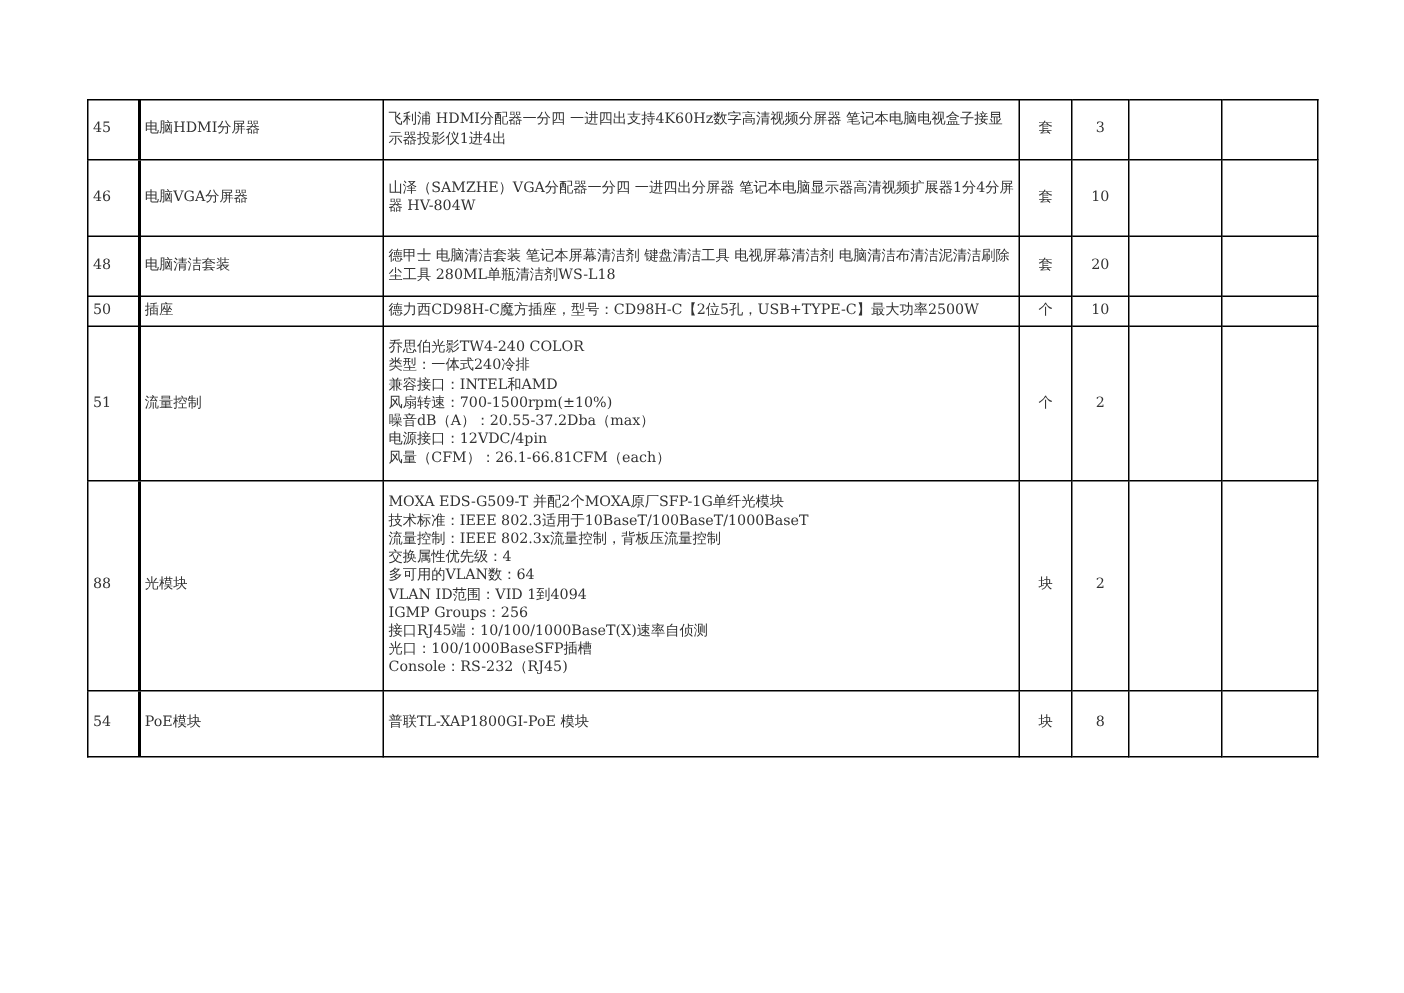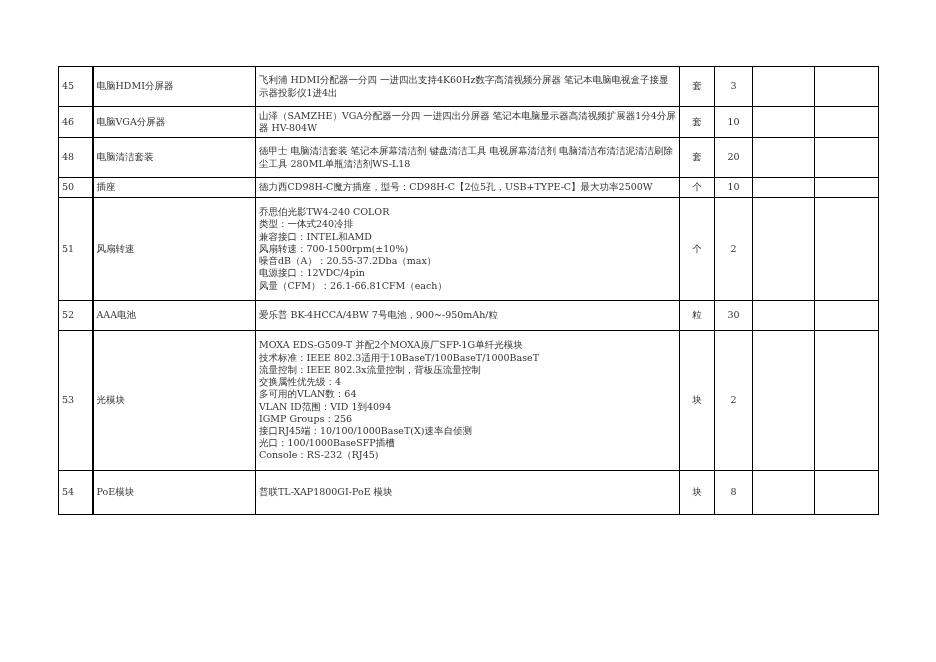--- a/index.html
+++ b/index.html
@@ -30,21 +30,21 @@
   <tbody>
     <tr style="height:40px">
       <td class="c-no">45</td>
       <td class="c-name">电脑HDMI分屏器</td>
       <td class="c-spec">飞利浦 HDMI分配器一分四 一进四出支持4K60Hz数字高清视频分屏器 笔记本电脑电视盒子接显示器投影仪1进4出</td>
       <td class="c-unit">套</td>
       <td class="c-qty">3</td>
       <td class="c-price"></td>
       <td class="c-total"></td>
     </tr>
-    <tr style="height:31px">
+    <tr style="height:51px">
       <td class="c-no">46</td>
       <td class="c-name">电脑VGA分屏器</td>
       <td class="c-spec">山泽（SAMZHE）VGA分配器一分四 一进四出分屏器 笔记本电脑显示器高清视频扩展器1分4分屏器 HV-804W</td>
       <td class="c-unit">套</td>
       <td class="c-qty">10</td>
       <td class="c-price"></td>
       <td class="c-total"></td>
     </tr>
     <tr style="height:40px">
       <td class="c-no">48</td>
@@ -59,44 +59,35 @@
       <td class="c-no">50</td>
       <td class="c-name">插座</td>
       <td class="c-spec">德力西CD98H-C魔方插座，型号：CD98H-C【2位5孔，USB+TYPE-C】最大功率2500W</td>
       <td class="c-unit">个</td>
       <td class="c-qty">10</td>
       <td class="c-price"></td>
       <td class="c-total"></td>
     </tr>
     <tr style="height:103px">
       <td class="c-no">51</td>
-      <td class="c-name">风扇转速</td>
+      <td class="c-name">流量控制</td>
       <td class="c-spec">乔思伯光影TW4-240 COLOR
 类型：一体式240冷排
 兼容接口：INTEL和AMD
 风扇转速：700-1500rpm(±10%)
 噪音dB（A）：20.55-37.2Dba（max）
 电源接口：12VDC/4pin
 风量（CFM）：26.1-66.81CFM（each）</td>
       <td class="c-unit">个</td>
       <td class="c-qty">2</td>
       <td class="c-price"></td>
       <td class="c-total"></td>
     </tr>
-    <tr style="height:30px">
-      <td class="c-no">52</td>
-      <td class="c-name">AAA电池</td>
-      <td class="c-spec">爱乐普 BK-4HCCA/4BW 7号电池，900~-950mAh/粒</td>
-      <td class="c-unit">粒</td>
-      <td class="c-qty">30</td>
-      <td class="c-price"></td>
-      <td class="c-total"></td>
-    </tr>
     <tr style="height:140px">
-      <td class="c-no">53</td>
+      <td class="c-no">88</td>
       <td class="c-name">光模块</td>
       <td class="c-spec">MOXA EDS-G509-T  并配2个MOXA原厂SFP-1G单纤光模块
 技术标准：IEEE 802.3适用于10BaseT/100BaseT/1000BaseT
 流量控制：IEEE 802.3x流量控制，背板压流量控制
 交换属性优先级：4
 多可用的VLAN数：64
 VLAN ID范围：VID 1到4094
 IGMP Groups：256
 接口RJ45端：10/100/1000BaseT(X)速率自侦测
 光口：100/1000BaseSFP插槽

